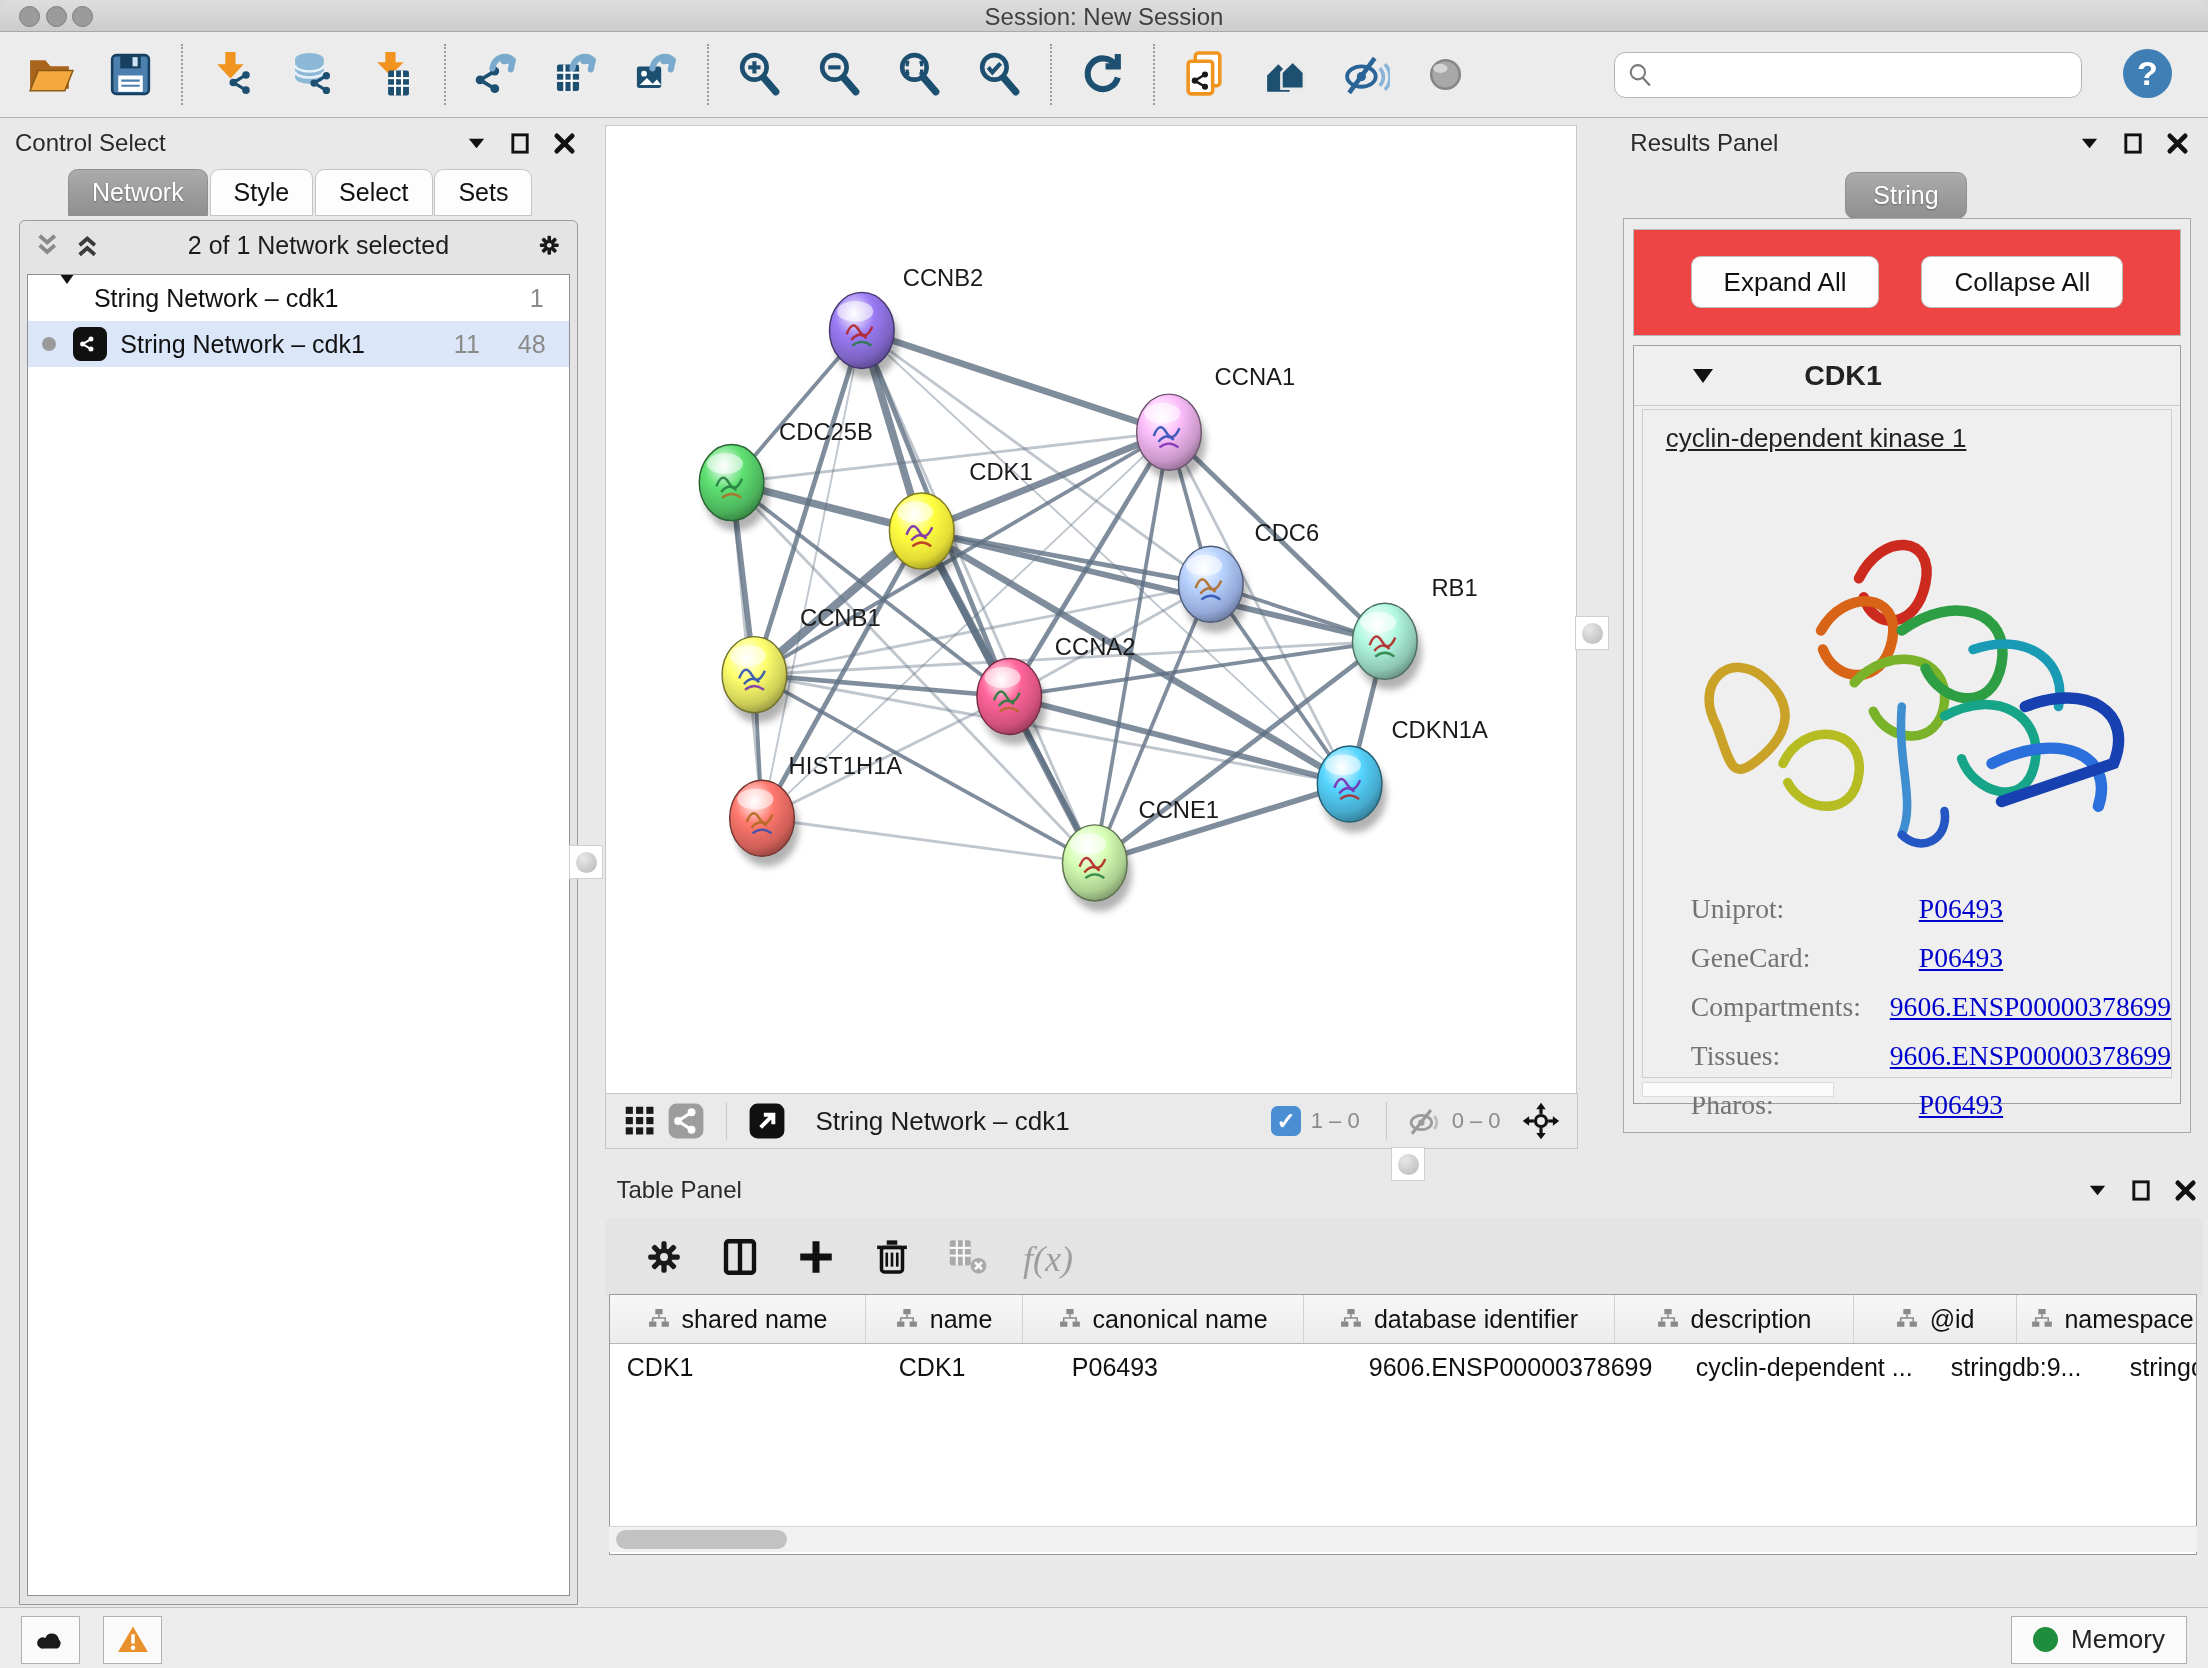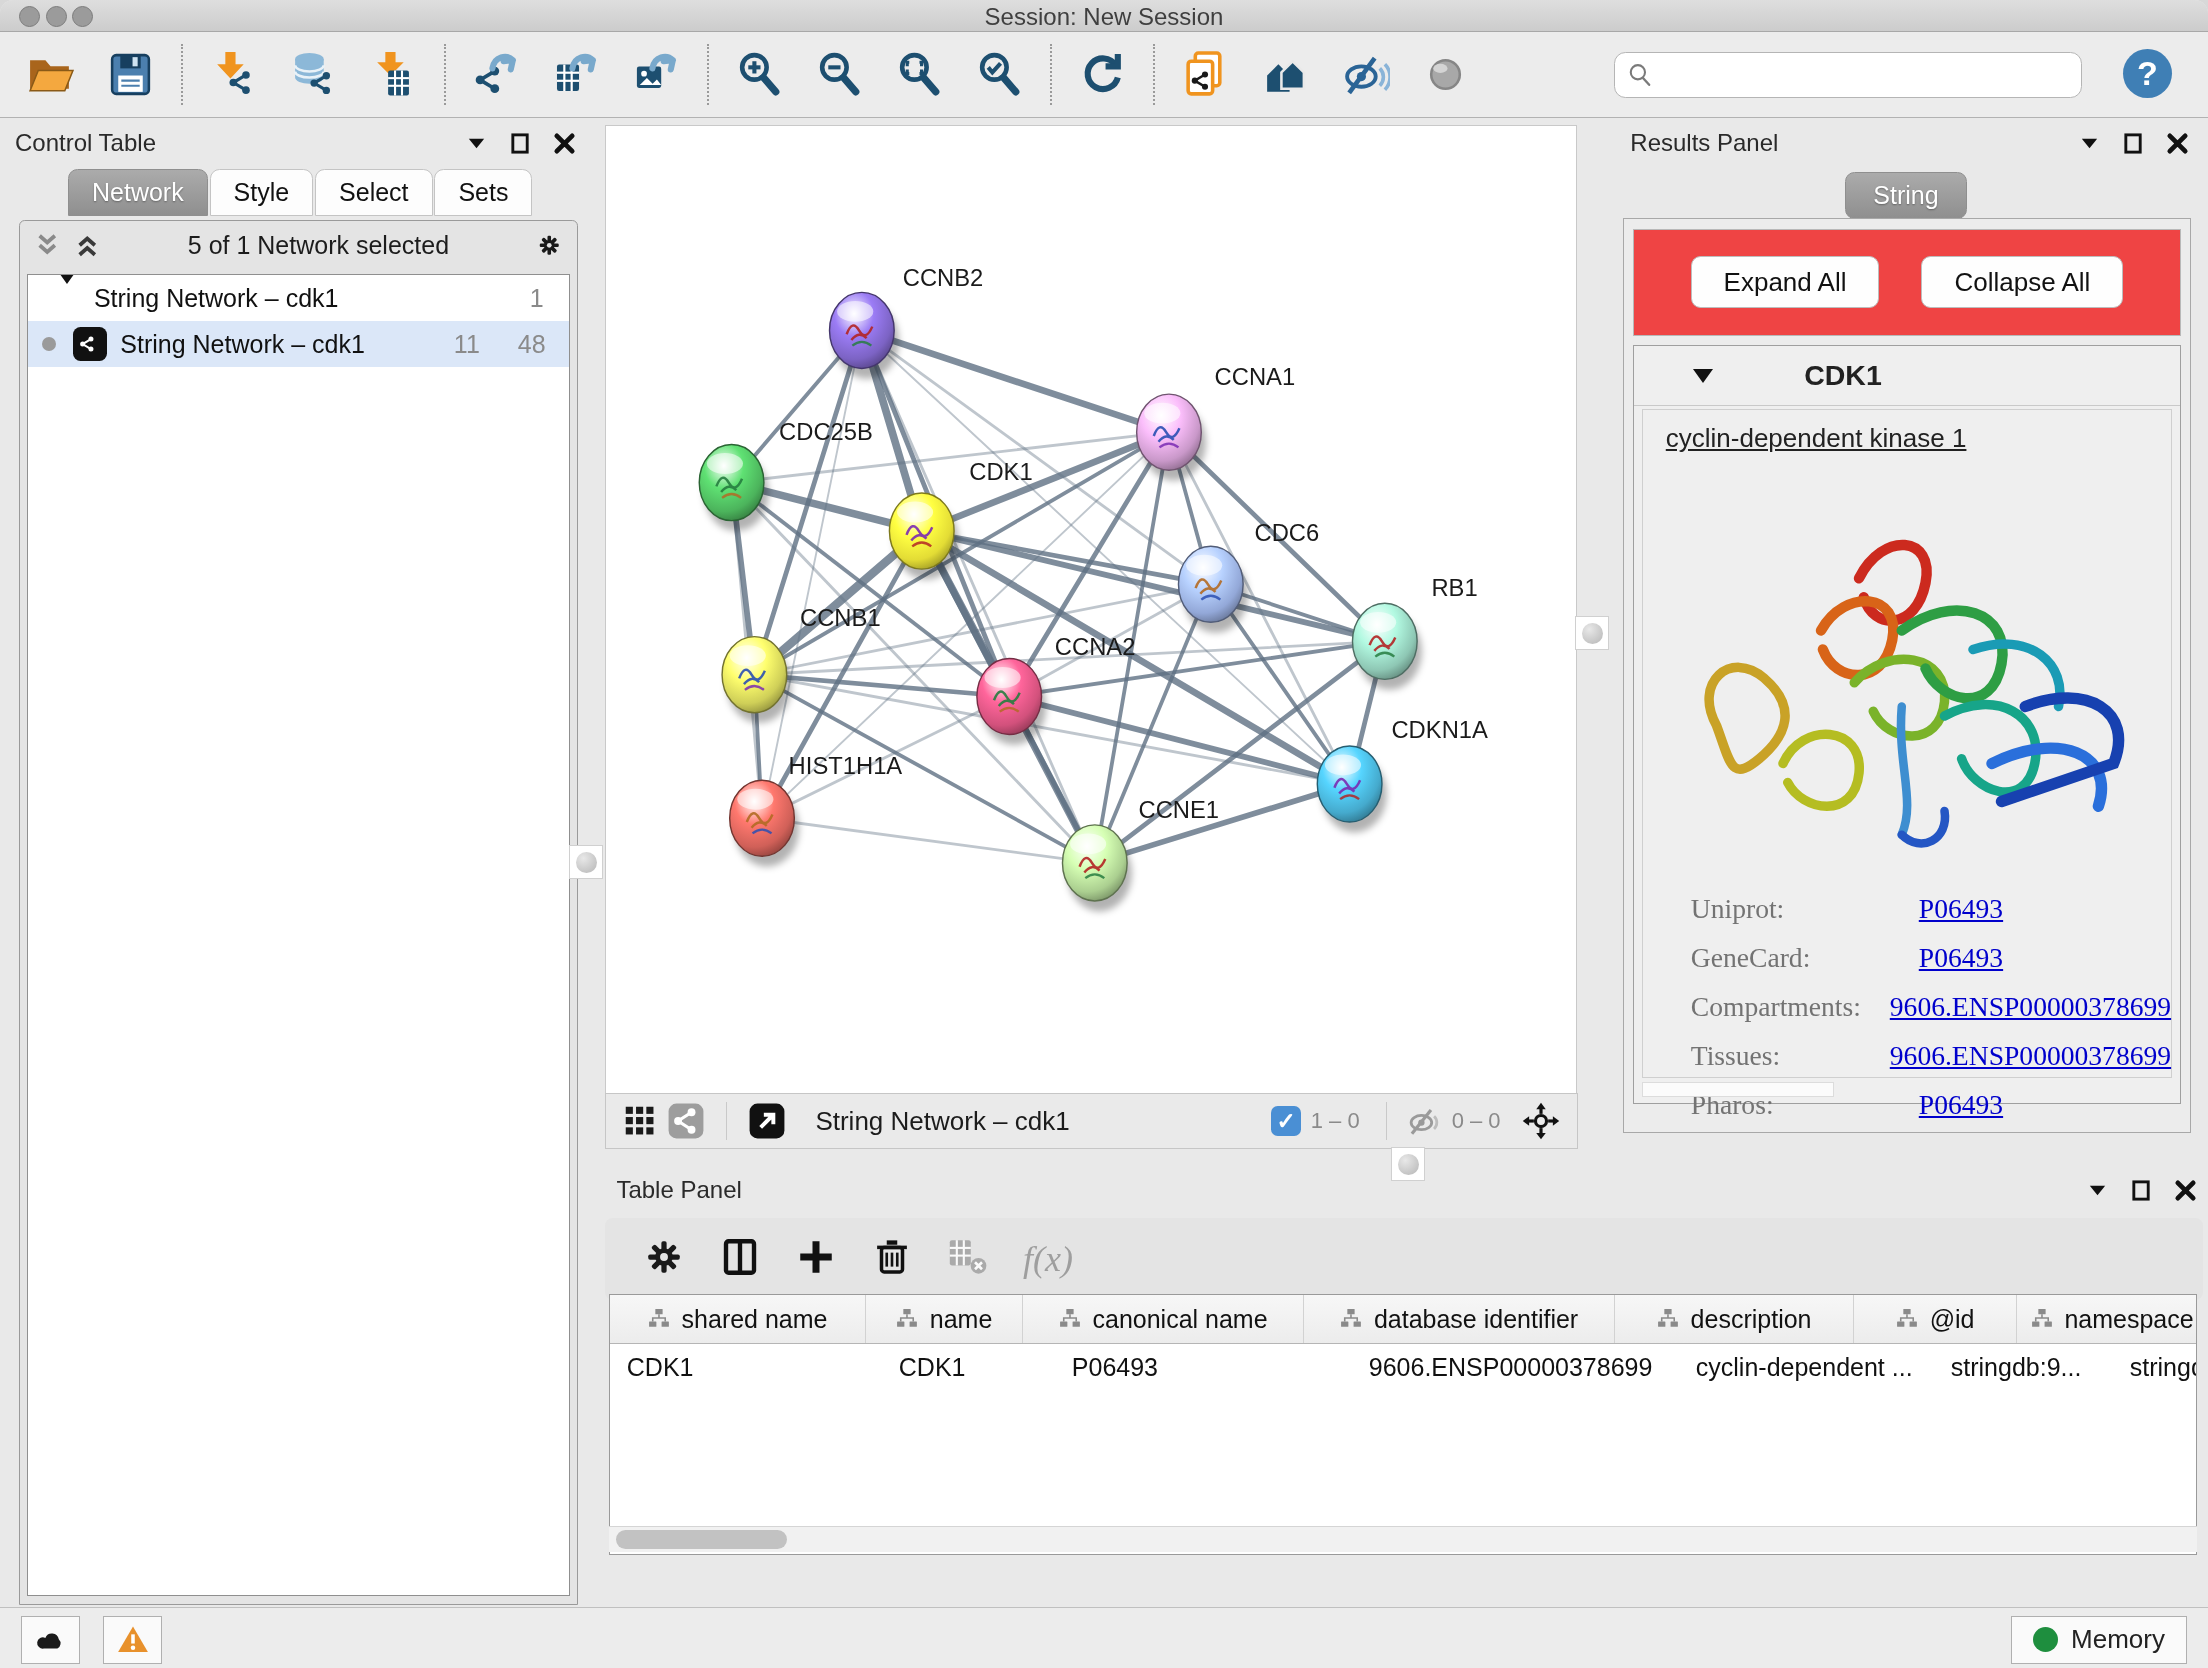--- a/index.html
+++ b/index.html
@@ -332,21 +332,21 @@
         <circle cx="20" cy="19" r="12" fill="none" stroke="#7a7a7a" stroke-width="3.5"></circle>
         <line x1="29" y1="29" x2="39" y2="40" stroke="#7a7a7a" stroke-width="4" stroke-linecap="round"></line>
       </svg>
       <input id="search-input" placeholder="" style="">
     </div>
     <div id="help-btn">?</div>
   </div>
 
   <div id="control-panel">
     <div class="panel-header">
-      <div class="ph-title">Control Table</div>
+      <div class="ph-title">Control Select</div>
       <div class="ph-ctrl">
         <svg viewBox="0 0 24 24">
             <path d="M4 7 L20 7 L12 17 Z" fill="#111"></path>
           </svg>
         <svg viewBox="0 0 24 24">
             <rect x="4" y="3" width="15" height="18" fill="none" stroke="#111" stroke-width="3"></rect>
           </svg>
         <svg viewBox="0 0 24 24">
             <path d="M4 4 L20 20 M20 4 L4 20" stroke="#111" stroke-width="5" stroke-linecap="round"></path>
           </svg>
@@ -359,21 +359,21 @@
         <div class="tab">Sets</div>
       </div>
     <div id="cp-box">
       <div id="cp-box-header">
         <svg viewBox="0 0 30 30" style="width:28.5px;height:28.5px;margin-right:11.4px">
           <path d="M7 5 l8 7 l8-7 M7 15 l8 7 l8-7" fill="none" stroke="#8a8a8a" stroke-width="4"></path>
           </svg>
         <svg viewBox="0 0 30 30" style="width:28.5px;height:28.5px">
           <path d="M7 25 l8-7 l8 7 M7 15 l8-7 l8 7" fill="none" stroke="#3a3a3a" stroke-width="4"></path>
           </svg>
-        <div class="sel-text">5 of 1 Network selected</div>
+        <div class="sel-text">2 of 1 Network selected</div>
         <svg viewBox="0 0 48 48">
           <g fill="#1a1a1a">
               <rect x="21" y="8" width="6" height="32" rx="2"></rect>
               <rect x="21" y="8" width="6" height="32" rx="2" transform="rotate(45 24 24)"></rect>
               <rect x="21" y="8" width="6" height="32" rx="2" transform="rotate(90 24 24)"></rect>
               <rect x="21" y="8" width="6" height="32" rx="2" transform="rotate(135 24 24)"></rect>
               <circle cx="24" cy="24" r="9"></circle>
             </g>
           <circle cx="24" cy="24" r="4" fill="#e4e4e4"></circle>
           </svg>

